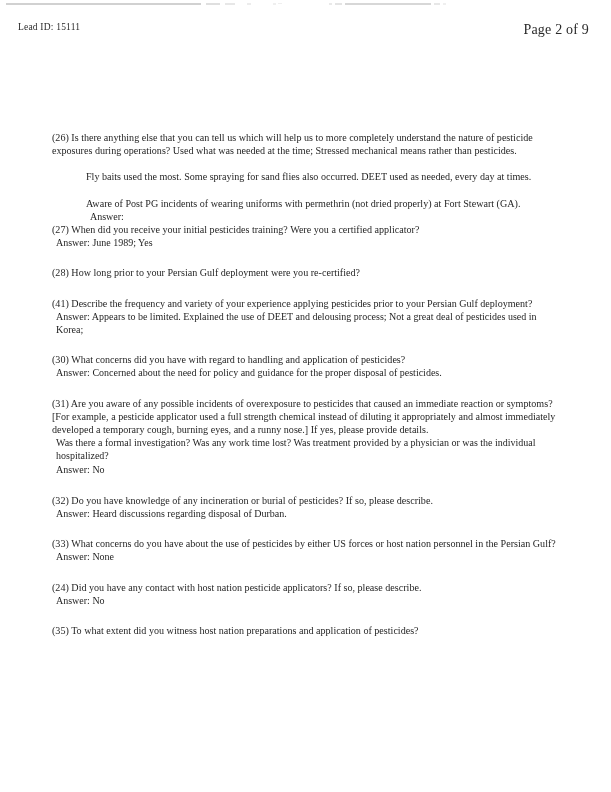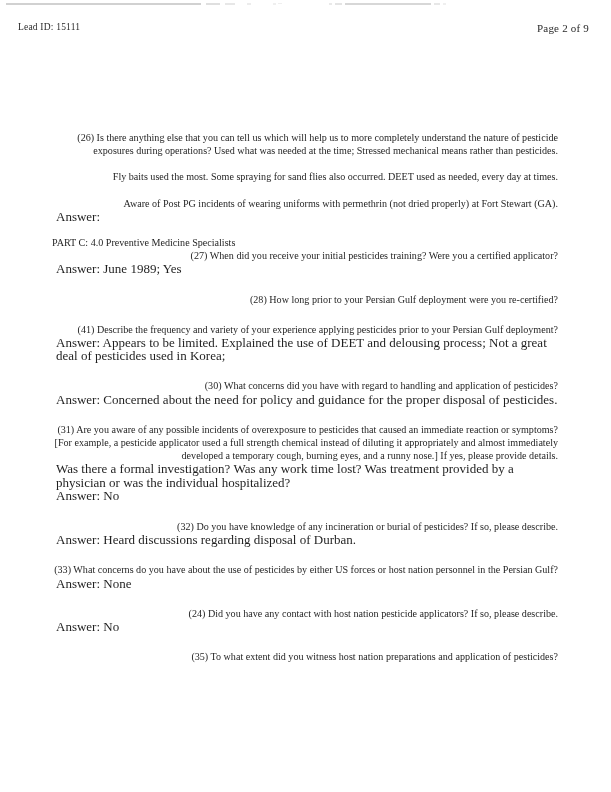--- a/index.html
+++ b/index.html
@@ -56,49 +56,49 @@
     top: 0;
     font-size: 9.5px;
     letter-spacing: 0.2px;
     white-space: nowrap;
     color: #2a2a2a;
   }
   .page-number {
     position: absolute;
     right: 22px;
     top: 0;
-    font-size: 11px;
+    font-size: 14px;
     letter-spacing: 0.2px;
     white-space: nowrap;
     color: #2a2a2a;
   }
 
   
   .page-body {
     position: absolute;
     left: 52px;
     top: 131px;
     width: 506px;
   }
 
   .block {
     font-size: 10.1px;
     line-height: 13.2px;
-    text-align: right;
+    text-align: left;
     color: #1f1f1f;
     margin: 0;
   }
 
   
-  .gap-sm  { margin-top: 13px; }
+  .gap-sm  { margin-top: 13px; margin-left: 34px; }
   .gap-lg  { margin-top: 17px; }
   .gap-xl  { margin-top: 18px; }
 
   .answer-line {
-    font-size: 13px;
+    font-size: 10px;
     line-height: 13.2px;
     padding-left: 4px;
     color: #1f1f1f;
     margin: 0;
   }
 
   .section-heading {
     font-size: 10.1px;
     line-height: 13.2px;
     color: #1f1f1f;
@@ -131,23 +131,20 @@
     <div>
       <p class="block">(26)  Is there anything else that you can tell us which will help us to more completely understand the nature of pesticide exposures during operations?  Used what was needed at the time;  Stressed mechanical means rather than pesticides.</p>
     </div>
     <div class="gap-sm">
       <p class="block">Fly baits used the most.  Some spraying for sand flies also occurred.  DEET used as needed, every day at times.</p>
     </div>
     <div class="gap-sm">
       <p class="block">Aware of Post PG incidents of wearing uniforms with permethrin (not dried properly) at Fort Stewart  (GA).</p>
       <p class="answer-line">Answer:</p>
     </div>
-    <div class="gap-sm">
-      <p class="section-heading">PART C: 4.0  Preventive Medicine Specialists</p>
-    </div>
     <div>
       <p class="block">(27)  When did you receive your initial pesticides training?  Were you a certified applicator?</p>
       <p class="answer-line">Answer:  June 1989; Yes</p>
     </div>
     <div class="gap-lg">
       <p class="block">(28)  How long prior to your Persian Gulf deployment were you re-certified?</p>
     </div>
     <div class="gap-lg">
       <p class="block">(41)  Describe the frequency and variety of your experience applying pesticides prior to your Persian Gulf deployment?</p>
       <p class="answer-line">Answer:  Appears to be limited.  Explained the use of DEET and delousing process;  Not a great deal of pesticides used in Korea;</p>

